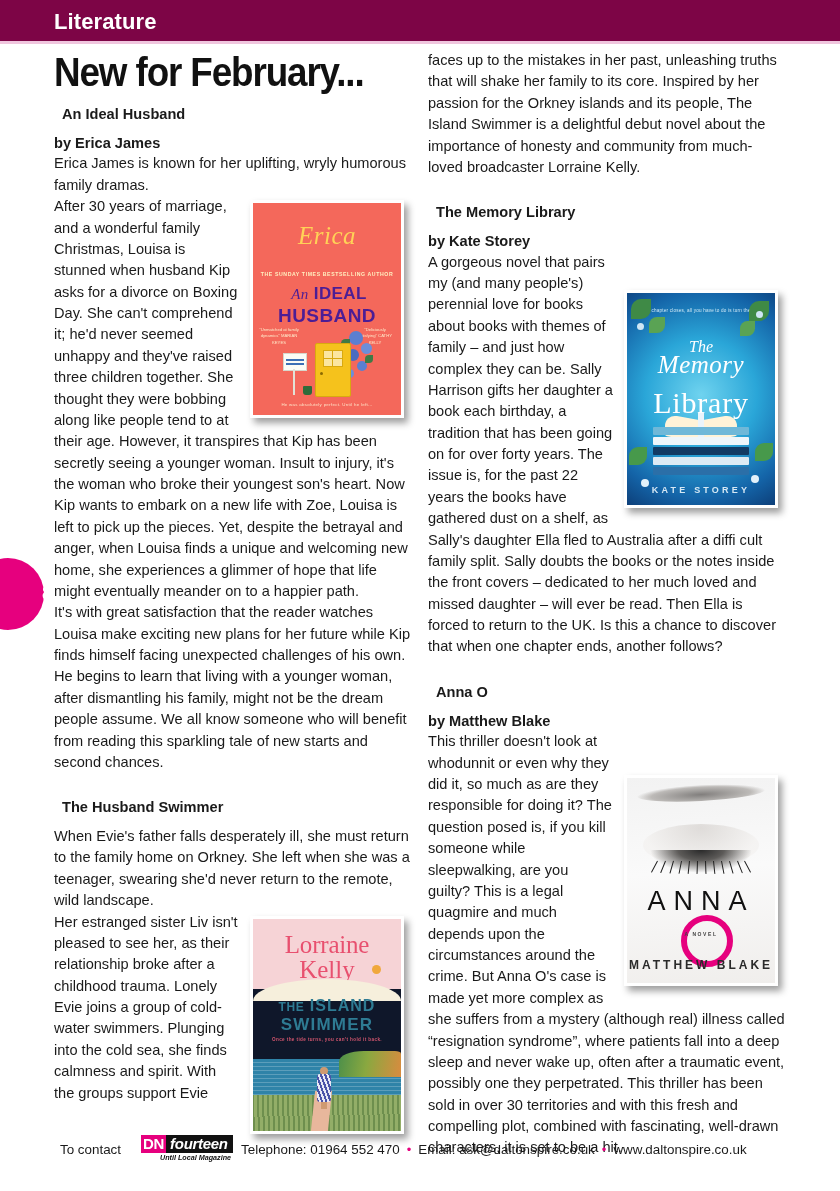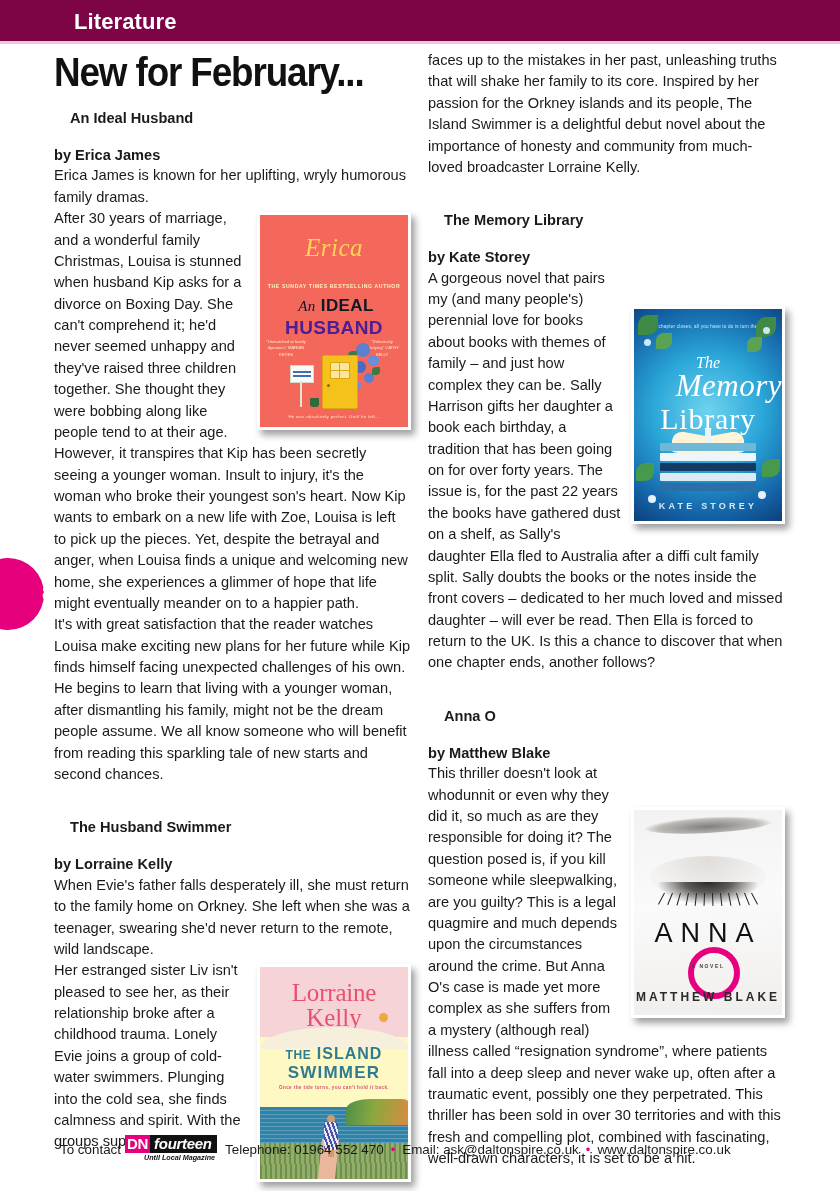--- a/index.html
+++ b/index.html
@@ -19,21 +19,20 @@
     background:#7d0546;
   }
   .header-underline{
     position:absolute;left:0;top:41px;width:840px;height:3px;
     background:#f0c6de;
   }
   .header-title{
     position:absolute;left:54px;top:9px;
     font-size:22px;font-weight:bold;color:#ffffff;
     letter-spacing:.1px;
-    margin-left:20px;
   }
 
   
   .page-badge{
     position:absolute;left:-28px;top:558px;width:72px;height:72px;
     border-radius:50%;
     background:#e6007e;
     z-index:20;
   }
   .page-badge-num{
@@ -56,46 +55,46 @@
     font-size:40px;
     font-weight:bold;
     line-height:1.0;
     letter-spacing:-1.2px;
     color:#111;
     margin:0 0 12px 0;
     transform:scaleX(.92);
     transform-origin:left center;
   }
 
-  .bk-title{font-weight:bold;font-size:14.6px;line-height:1.42;margin:16px;}
+  .bk-title{font-weight:bold;font-size:14.6px;line-height:1.42;margin:8px;}
   .bk-author{font-weight:bold;font-size:14.6px;line-height:1.42;margin:0 0 0 0;}
   p.body{margin:0;}
   .gap{height:16px;}
 
   
   .cover{
     position:relative;
     border:3px solid #ffffff;
     box-shadow:4px 5px 7px rgba(0,0,0,.38);
     overflow:hidden;
     background:#ddd;
   }
-  .float-right{float:right;margin:4px 0 6px 10px;}
+  .float-right{float:right;margin:4px 7px 6px 10px;}
 
   
   .cv-ideal{width:148px;height:212px;background:#f4685b;}
   .cv-ideal .t1{position:absolute;left:0;right:0;top:15px;text-align:center;
     font-family:"Liberation Serif",serif;font-style:italic;font-size:25px;color:#ffd257;
     letter-spacing:.5px;}
   .cv-ideal .t2{position:absolute;left:0;right:0;top:41px;text-align:center;
     font-size:26px;font-weight:bold;color:#ffd257;letter-spacing:1.5px;}
   .cv-ideal .t3{position:absolute;left:0;right:0;top:68px;text-align:center;
     font-size:5.2px;font-weight:bold;color:#fff0c0;letter-spacing:.6px;}
   .cv-ideal .t4{position:absolute;left:4px;right:0;top:79px;text-align:center;
-    font-size:17px;font-weight:bold;color:#0f172a;letter-spacing:.4px;}
+    font-size:17px;font-weight:bold;color:#4c1d95;letter-spacing:.4px;}
   .cv-ideal .t4 em{font-family:"Liberation Serif",serif;font-style:italic;font-weight:normal;font-size:15px;}
   .cv-ideal .t5{position:absolute;left:0;right:0;top:99px;text-align:center;
     font-size:19px;font-weight:bold;color:#4c1d95;letter-spacing:.4px;}
   .cv-ideal .q1{position:absolute;left:6px;top:124px;width:40px;text-align:center;
     font-size:4.2px;color:#ffe9c9;line-height:1.5;}
   .cv-ideal .q2{position:absolute;right:6px;top:124px;width:40px;text-align:center;
     font-size:4.2px;color:#ffe9c9;line-height:1.5;}
   .cv-ideal .tag{position:absolute;left:0;right:0;bottom:7px;text-align:center;
     font-size:4.4px;color:#ffe2c6;letter-spacing:.3px;}
   .door{position:absolute;left:62px;top:140px;width:34px;height:52px;background:#f5c21c;
@@ -114,36 +113,36 @@
   .vine{position:absolute;border-radius:50%;background:#4f74c9;}
   .leaf{position:absolute;border-radius:50% 0 50% 0;background:#3f7a45;}
 
   
   .cv-memory{width:148px;height:212px;
     background:radial-gradient(circle at 50% 48%, #6fd3ef 0%, #2aa6d8 42%, #1464a8 78%, #0d3f79 100%);}
   .cv-memory .ml-top{position:absolute;left:0;right:0;top:14px;text-align:center;
     font-size:4.6px;color:#cfe9f7;line-height:1.7;letter-spacing:.2px;}
   .cv-memory .ml-the{position:absolute;left:0;right:0;top:42px;text-align:center;
     font-family:"Liberation Serif",serif;font-style:italic;font-size:16px;color:#ffffff;}
-  .cv-memory .ml-mem{position:absolute;left:0;right:0;top:54px;text-align:right;
-    font-family:"Liberation Serif",serif;font-style:italic;font-size:31px;color:#ffffff;letter-spacing:.5px;}
+  .cv-memory .ml-mem{position:absolute;left:0;right:0;top:54px;text-align:center;
+    font-family:"Liberation Serif",serif;font-style:italic;font-size:25px;color:#ffffff;letter-spacing:.5px;}
   .cv-memory .ml-lib{position:absolute;left:0;right:0;top:88px;text-align:center;
     font-family:"Liberation Serif",serif;font-size:30px;color:#ffffff;letter-spacing:.8px;}
   .cv-memory .ml-auth{position:absolute;left:0;right:0;bottom:8px;text-align:center;
     font-size:9px;color:#e6f3fb;letter-spacing:3.2px;font-weight:bold;opacity:.92;}
   .bk-stack{position:absolute;left:26px;bottom:30px;width:96px;}
   .bk-stack div{height:8px;margin-top:2px;border-radius:1px;}
   .openbook{position:absolute;left:38px;bottom:62px;width:72px;height:26px;}
   .openbook .pg{position:absolute;width:34px;height:22px;background:#fff3d8;}
   .openbook .pgl{left:0;border-radius:12px 0 0 2px;transform:skewY(10deg);}
   .openbook .pgr{right:0;border-radius:0 12px 2px 0;transform:skewY(-10deg);}
   .openbook .spine{position:absolute;left:33px;top:-4px;width:6px;height:26px;background:#eaf4fb;}
 
   
-  .cv-island{width:148px;height:212px;background:#fef9c3;}
+  .cv-island{width:148px;height:212px;background:#0f172a;}
   .cv-island .sky{position:absolute;left:0;top:0;width:100%;height:70px;background:#f6d3d6;}
   .cv-island .a1{position:absolute;left:0;right:0;top:8px;text-align:center;
     font-family:"Liberation Serif",serif;font-size:25px;color:#e8506f;letter-spacing:-.2px;}
   .cv-island .a2{position:absolute;left:0;right:0;top:33px;text-align:center;
     font-family:"Liberation Serif",serif;font-size:25px;color:#e8506f;}
   .cv-island .sun{position:absolute;right:20px;top:46px;width:9px;height:9px;border-radius:50%;background:#f0a83c;}
   .cv-island .hill{position:absolute;left:0;top:60px;width:100%;height:22px;
     background:#f6efdc;border-radius:50% 50% 0 0 / 100% 100% 0 0;}
   .cv-island .t1{position:absolute;left:0;right:0;top:75px;text-align:center;
     font-size:16px;font-weight:bold;color:#2e7b93;letter-spacing:1px;}
@@ -194,21 +193,21 @@
   
   .footer{
     position:absolute;left:0;bottom:22px;width:840px;height:34px;
   }
   .footer-inner{
     position:absolute;left:60px;top:0;
     display:flex;align-items:center;
     font-size:13.4px;color:#1a1a1a;
     white-space:nowrap;
   }
-  .f-contact{margin-right:2px;}
+  .f-contact{margin-right:18px;}
   .logo{
     display:inline-block;position:relative;
     margin:0 8px 0 2px;
     width:92px;height:28px;vertical-align:middle;
   }
   .logo-row{display:flex;height:18px;}
   .logo-dn{background:#e6007e;color:#ffffff;font-weight:bold;font-size:15px;
     padding:0 2px;line-height:18px;letter-spacing:-.5px;}
   .logo-fourteen{background:#111111;color:#ffffff;font-weight:bold;font-style:italic;
     font-size:15px;padding:0 3px 0 2px;line-height:18px;letter-spacing:-.3px;flex:1;text-align:center;}
@@ -267,21 +266,20 @@
       </div>
 
       <p class="body">After 30 years of marriage, and a wonderful family Christmas, Louisa is stunned when husband Kip asks for a divorce on Boxing Day. She can't comprehend it; he'd never seemed unhappy and they've raised three children together. She thought they were bobbing along like people tend to at their age. However, it transpires that Kip has been secretly seeing a younger woman. Insult to injury, it's the woman who broke their youngest son's heart. Now Kip wants to embark on a new life with Zoe, Louisa is left to pick up the pieces. Yet, despite the betrayal and anger, when Louisa finds a unique and welcoming new home, she experiences a glimmer of hope that life might eventually meander on to a happier path.</p>
       <p class="body">It's with great satisfaction that the reader watches Louisa make exciting new plans for her future while Kip finds himself facing unexpected challenges of his own. He begins to learn that living with a younger woman, after dismantling his family, might not be the dream people assume. We all know someone who will benefit from reading this sparkling tale of new starts and second chances.</p>
     </div>
 
     <div class="gap"></div>
 
     <div>
       <div class="bk-title">The Husband Swimmer</div>
-      <div class="bk-author">by Lorraine Kelly</div>
       <p class="body">When Evie's father falls desperately ill, she must return to the family home on Orkney. She left when she was a teenager, swearing she'd never return to the remote, wild landscape.</p>
 
       <div class="cover cv-island float-right">
         <div class="sky"></div>
         <div class="a1">Lorraine</div>
         <div class="a2">Kelly</div>
         <div class="sun"></div>
         <div class="hill"></div>
         <div class="t1"><small>THE</small> <span>ISLAND</span></div>
         <div class="t2">SWIMMER</div>

